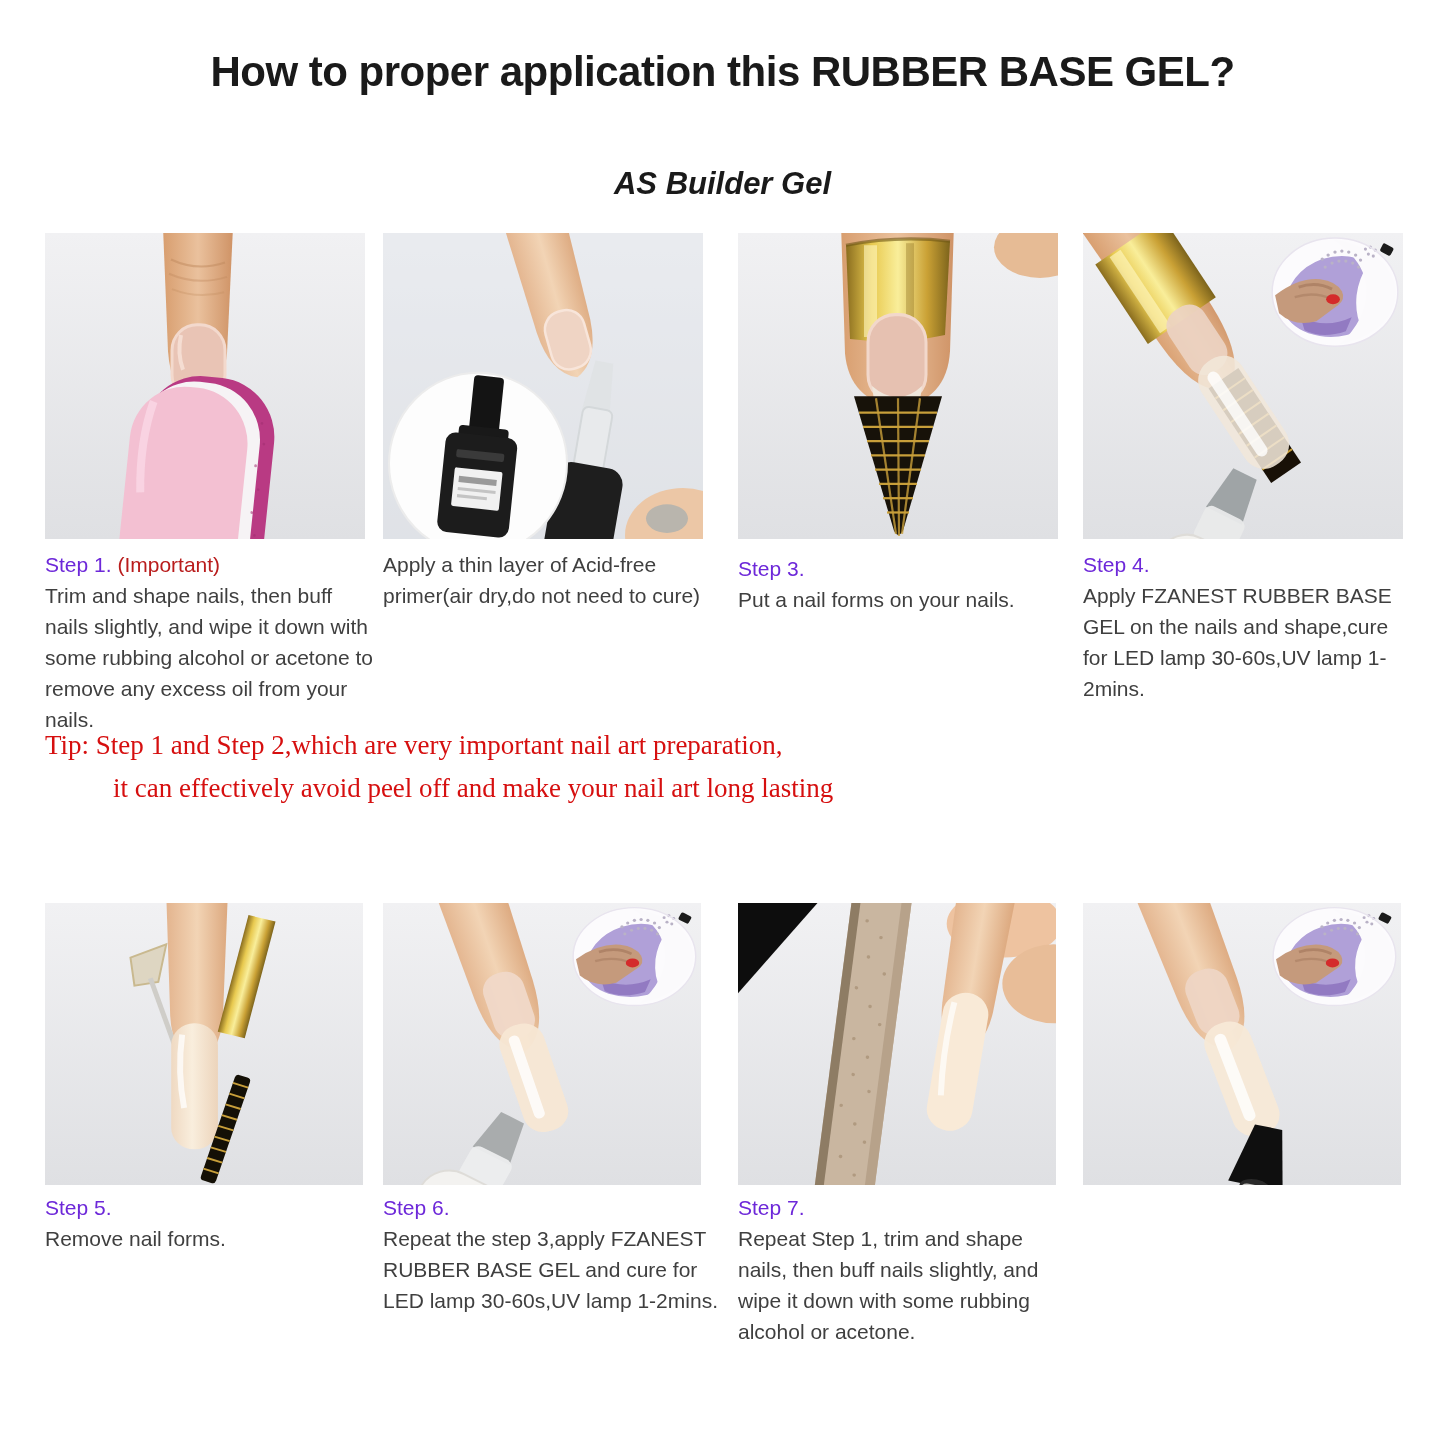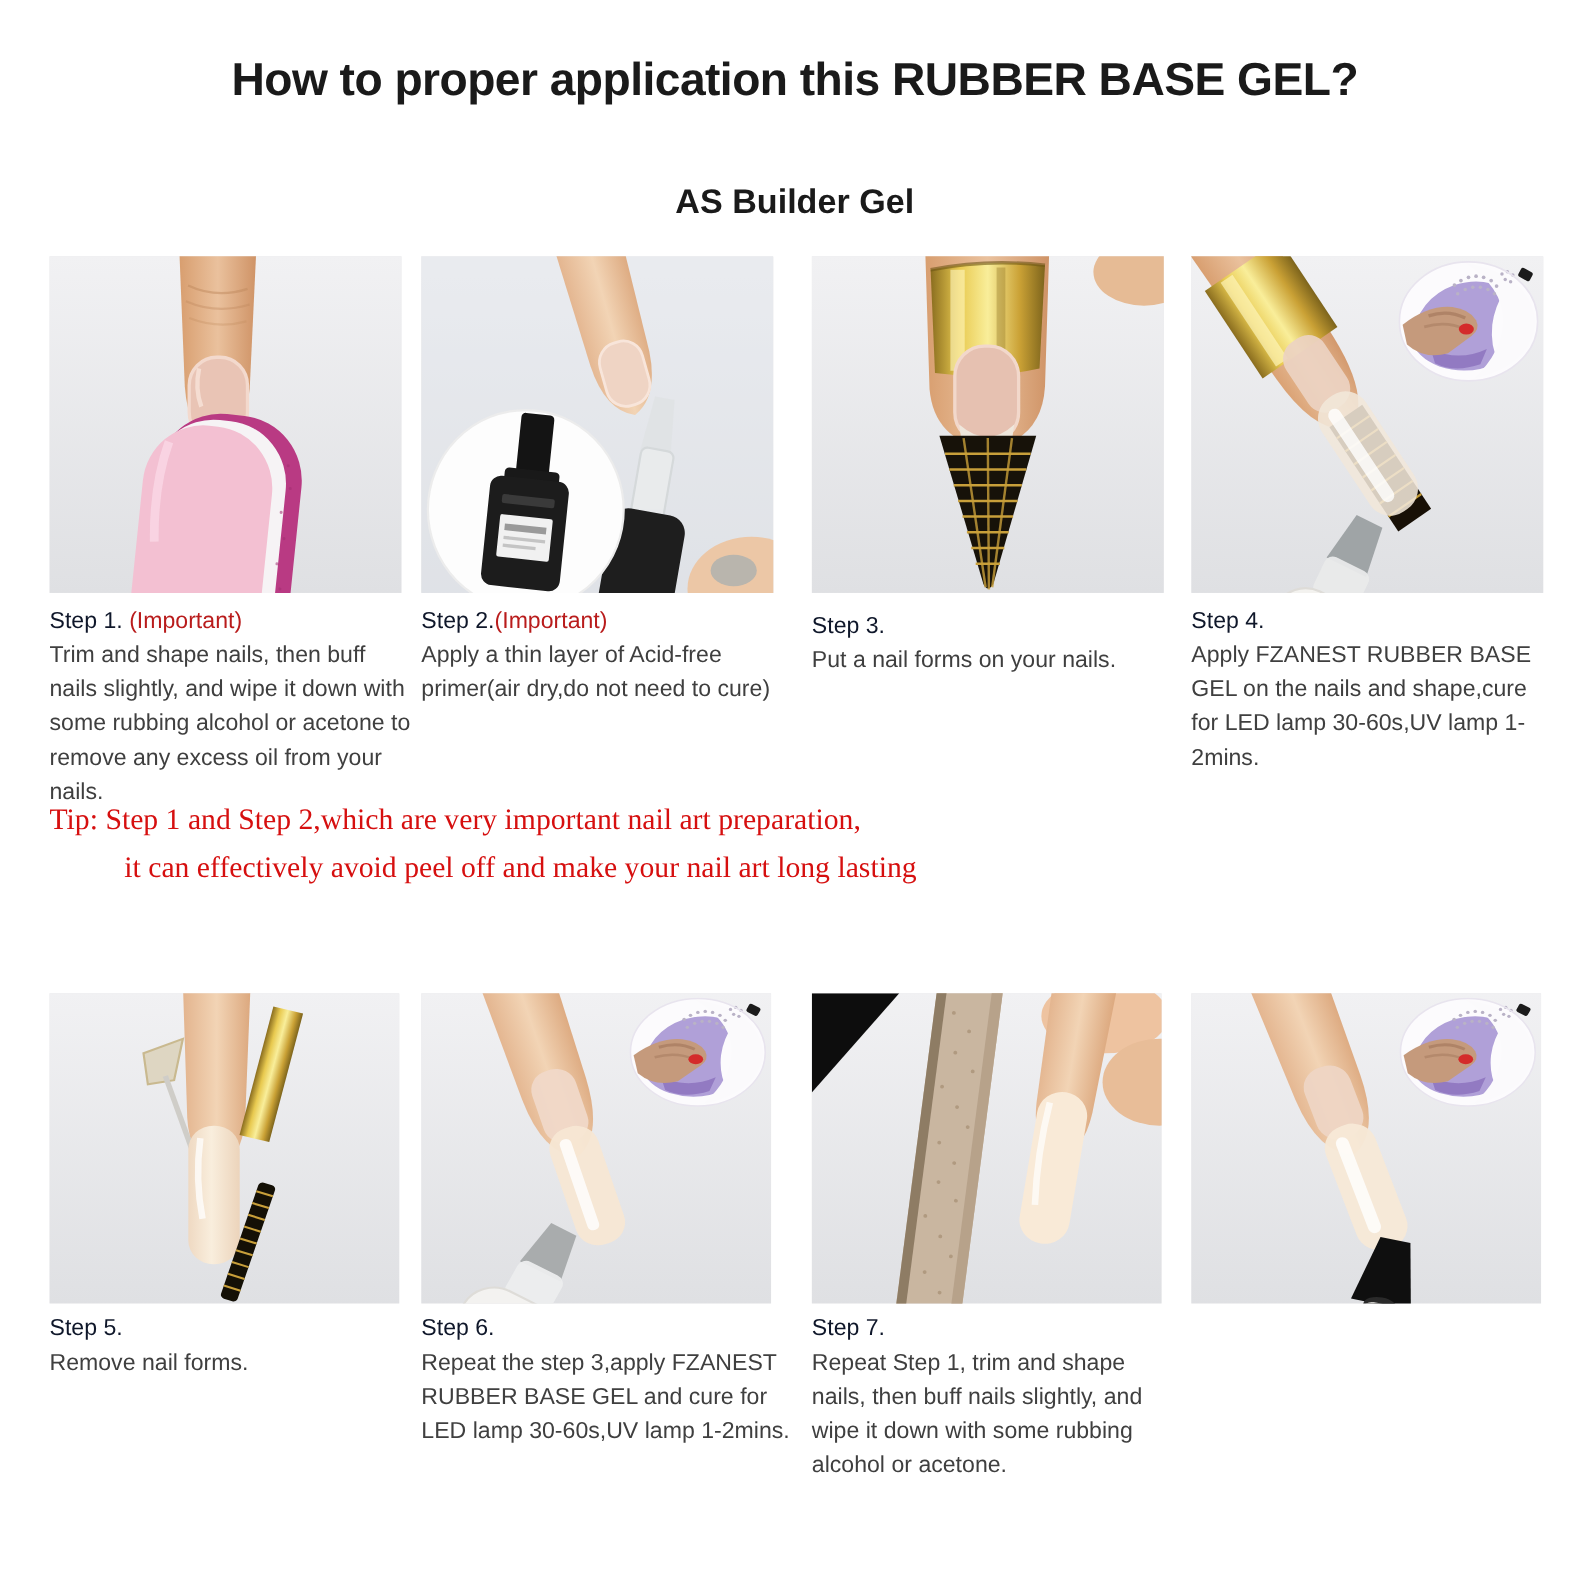--- a/index.html
+++ b/index.html
@@ -1,28 +1,28 @@
 <!DOCTYPE html>
 <html><head>
 <meta charset="utf-8">
 <style>
   html,body{margin:0;padding:0;background:#ffffff;}
   #page{position:relative;width:1445px;height:1445px;background:#ffffff;overflow:hidden;
         font-family:"Liberation Sans","DejaVu Sans",sans-serif;}
   .title{position:absolute;left:0;top:48px;width:1445px;text-align:center;
          font-size:42px;font-weight:700;color:#1a1a1a;letter-spacing:-0.5px;}
   .subtitle{position:absolute;left:0;top:166px;width:1445px;text-align:center;
-            font-size:31px;font-weight:700;color:#1a1a1a;}
+            font-size:31px;font-weight:700;color:#1a1a1a;font-style:italic;}
   .photo{position:absolute;display:block;background:#e9e9eb;}
   .row1{top:233px;width:320px;height:306px;}
   .row2{top:903px;width:318px;height:282px;}
   .c1{left:45px;} .c2{left:383px;} .c3{left:738px;} .c4{left:1083px;}
   .cap{position:absolute;width:335px;font-size:21px;line-height:31px;color:#3f3f3f;}
   .capr1{top:549px;} .capr2{top:1192px;}
-  .lbl{color:#0f172a;}
+  .lbl{color:#6d28d9;}
   .imp{color:#b91c1c;}
   .tip{position:absolute;left:45px;top:724px;width:920px;
        font-family:"Liberation Serif","DejaVu Serif",serif;
        font-size:27px;line-height:43px;color:#d60f0f;}
   .tip .l2{padding-left:68px;}
   svg{display:block;}
 </style>
 </head>
 <body>
 
@@ -210,21 +210,20 @@
       <rect x="102" y="306" width="88" height="112" rx="30" fill="#f3f2ef" stroke="#dedcd8" stroke-width="2"></rect>
     </g>
     <use href="#uvlamp" x="188" y="4" width="128" height="108"></use>
   </svg>
 
   <div class="cap capr1 c1">
     <div><span class="lbl">Step 1. </span><span class="imp">(Important)</span></div>
     <div>Trim and shape nails, then buff nails slightly, and wipe it down with some rubbing alcohol or acetone to remove any excess oil from your nails.</div>
   </div>
   <div class="cap capr1 c2">
-    <div><span class="lbl">Step 2.</span><span class="imp">(Important)</span></div>
     <div>Apply a thin layer of Acid-free primer(air dry,do not need to cure)</div>
   </div>
   <div class="cap capr1 c3" style="top:553px">
     <div><span class="lbl">Step 3.</span><span class="imp"></span></div>
     <div>Put a nail forms on your nails.</div>
   </div>
   <div class="cap capr1 c4">
     <div><span class="lbl">Step 4.</span><span class="imp"></span></div>
     <div>Apply FZANEST RUBBER BASE GEL on the nails and shape,cure for LED lamp 30-60s,UV lamp 1-2mins.</div>
   </div>

